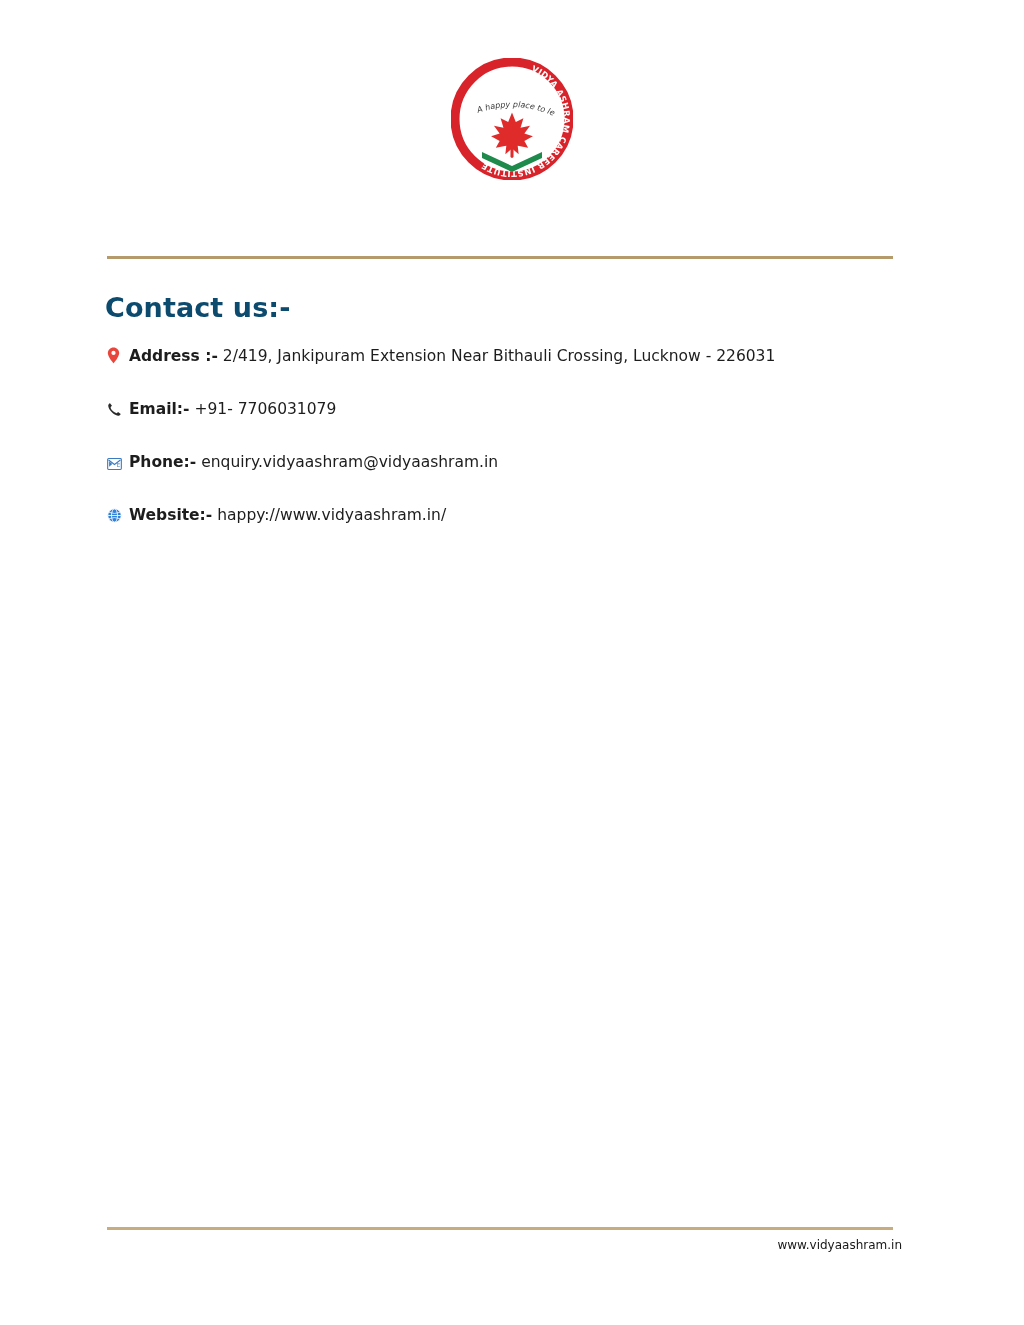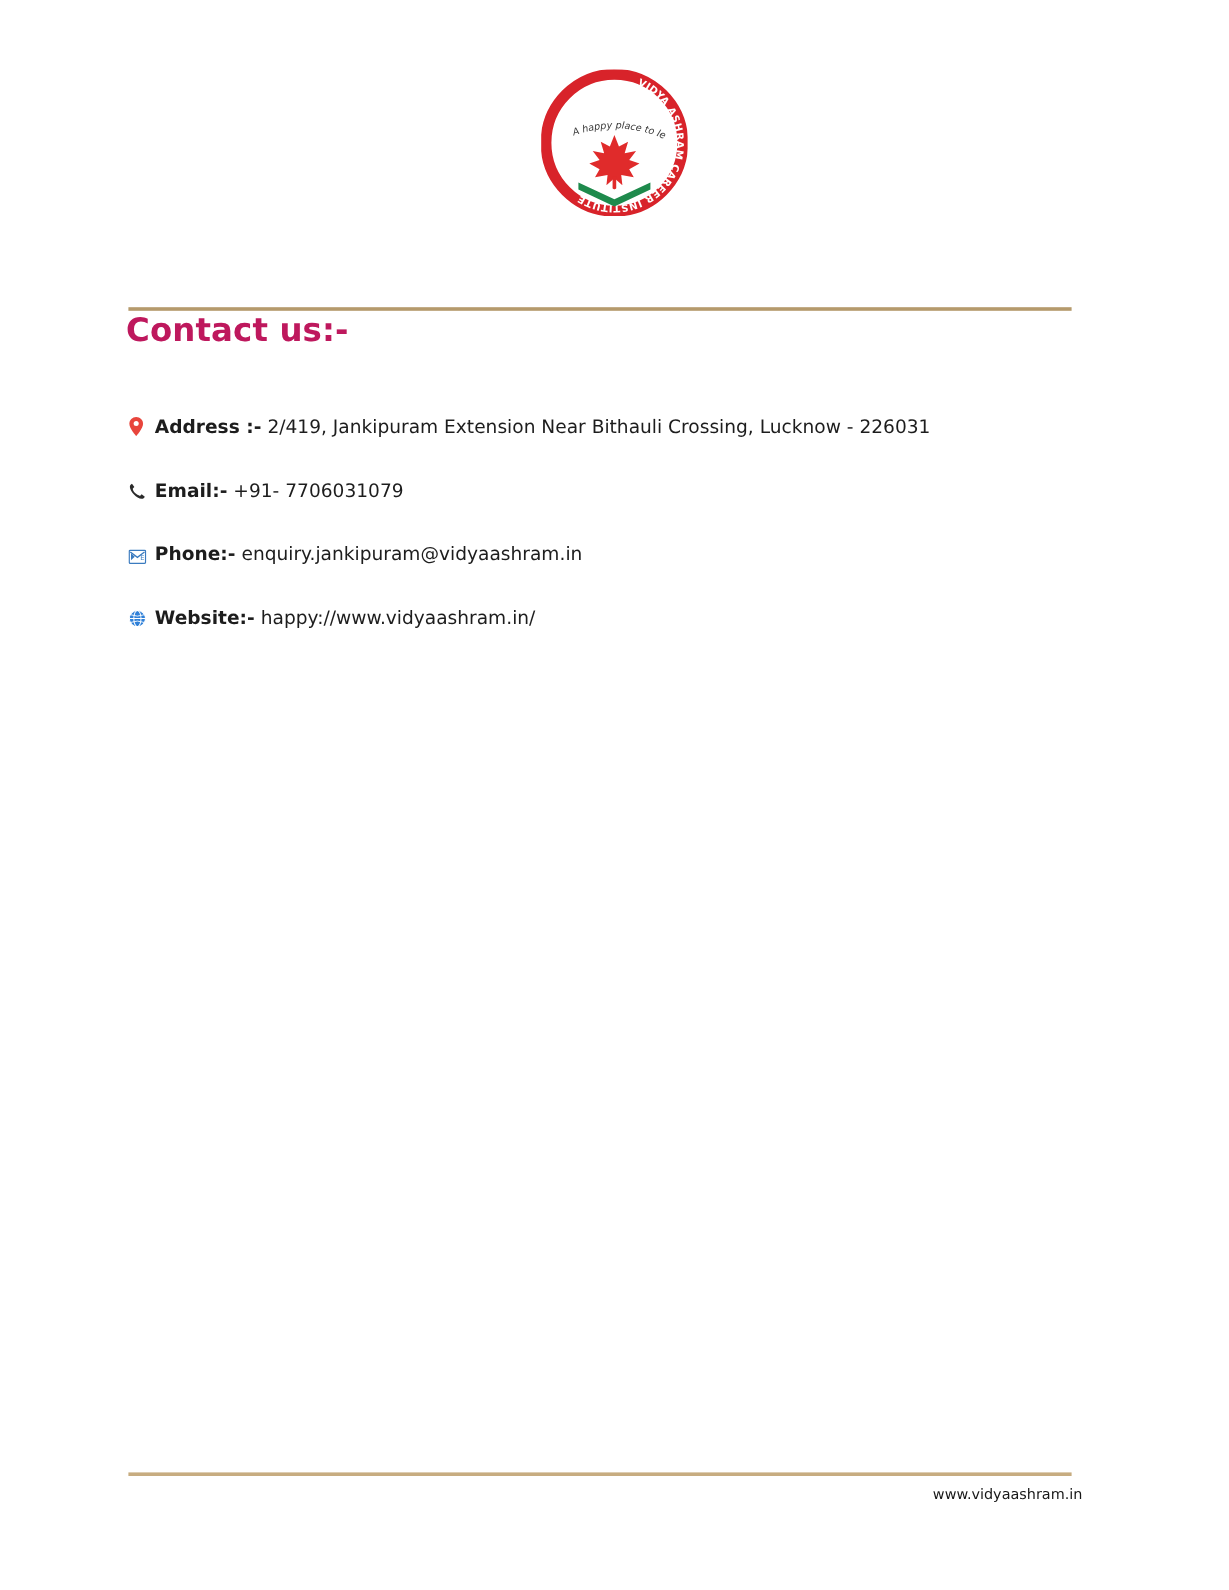--- a/index.html
+++ b/index.html
@@ -54,25 +54,25 @@
     top: 1227px;
     width: 786px;
     height: 3px;
     background: #c7ac80;
   }
 
   
   .heading {
     position: absolute;
     left: 105px;
-    top: 260px;
+    top: 292px;
     font-size: 27px;
     font-weight: bold;
     letter-spacing: 0.1px;
-    color: #be185d;
+    color: #0c4a6e;
   }
 
   
   .contact-block {
     position: absolute;
     left: 107px;
     top: 345px;
     width: 800px;
   }
   .contact-line {
@@ -185,21 +185,21 @@
     <div class="contact-line">
       <span class="ico">
         <svg class="svg-ico" width="15" height="12" viewBox="0 0 16 13" xmlns="http://www.w3.org/2000/svg">
           <rect x="0.6" y="0.6" width="14.8" height="11.8" rx="1" fill="#ffffff" stroke="#3b7bbf" stroke-width="1.2"></rect>
           <path d="M1.6,2.2 L8,7 L14.4,2.2" fill="none" stroke="#3b7bbf" stroke-width="1.2"></path>
           <path d="M2.2,3.4 L5.6,6.4 L2.2,9.6 Z" fill="#3b7bbf"></path>
           <text x="10.5" y="9.6" font-family="DejaVu Sans, sans-serif" font-size="6" fill="#3b7bbf">E</text>
         </svg>
       </span>
       <span class="lbl">Phone:-</span>
-      <span class="val">enquiry.jankipuram@vidyaashram.in</span>
+      <span class="val">enquiry.vidyaashram@vidyaashram.in</span>
     </div>
 
     <div class="contact-line">
       <span class="ico">
         <svg class="svg-ico" width="15" height="15" viewBox="0 0 16 16" xmlns="http://www.w3.org/2000/svg">
           <circle cx="8" cy="8" r="7.2" fill="#2f80d8"></circle>
           <ellipse cx="8" cy="8" rx="3.2" ry="7.2" fill="none" stroke="#ffffff" stroke-width="0.9"></ellipse>
           <line x1="0.9" y1="8" x2="15.1" y2="8" stroke="#ffffff" stroke-width="0.9"></line>
           <path d="M2,4.6 Q8,7 14,4.6" fill="none" stroke="#ffffff" stroke-width="0.8"></path>
           <path d="M2,11.4 Q8,9 14,11.4" fill="none" stroke="#ffffff" stroke-width="0.8"></path>

